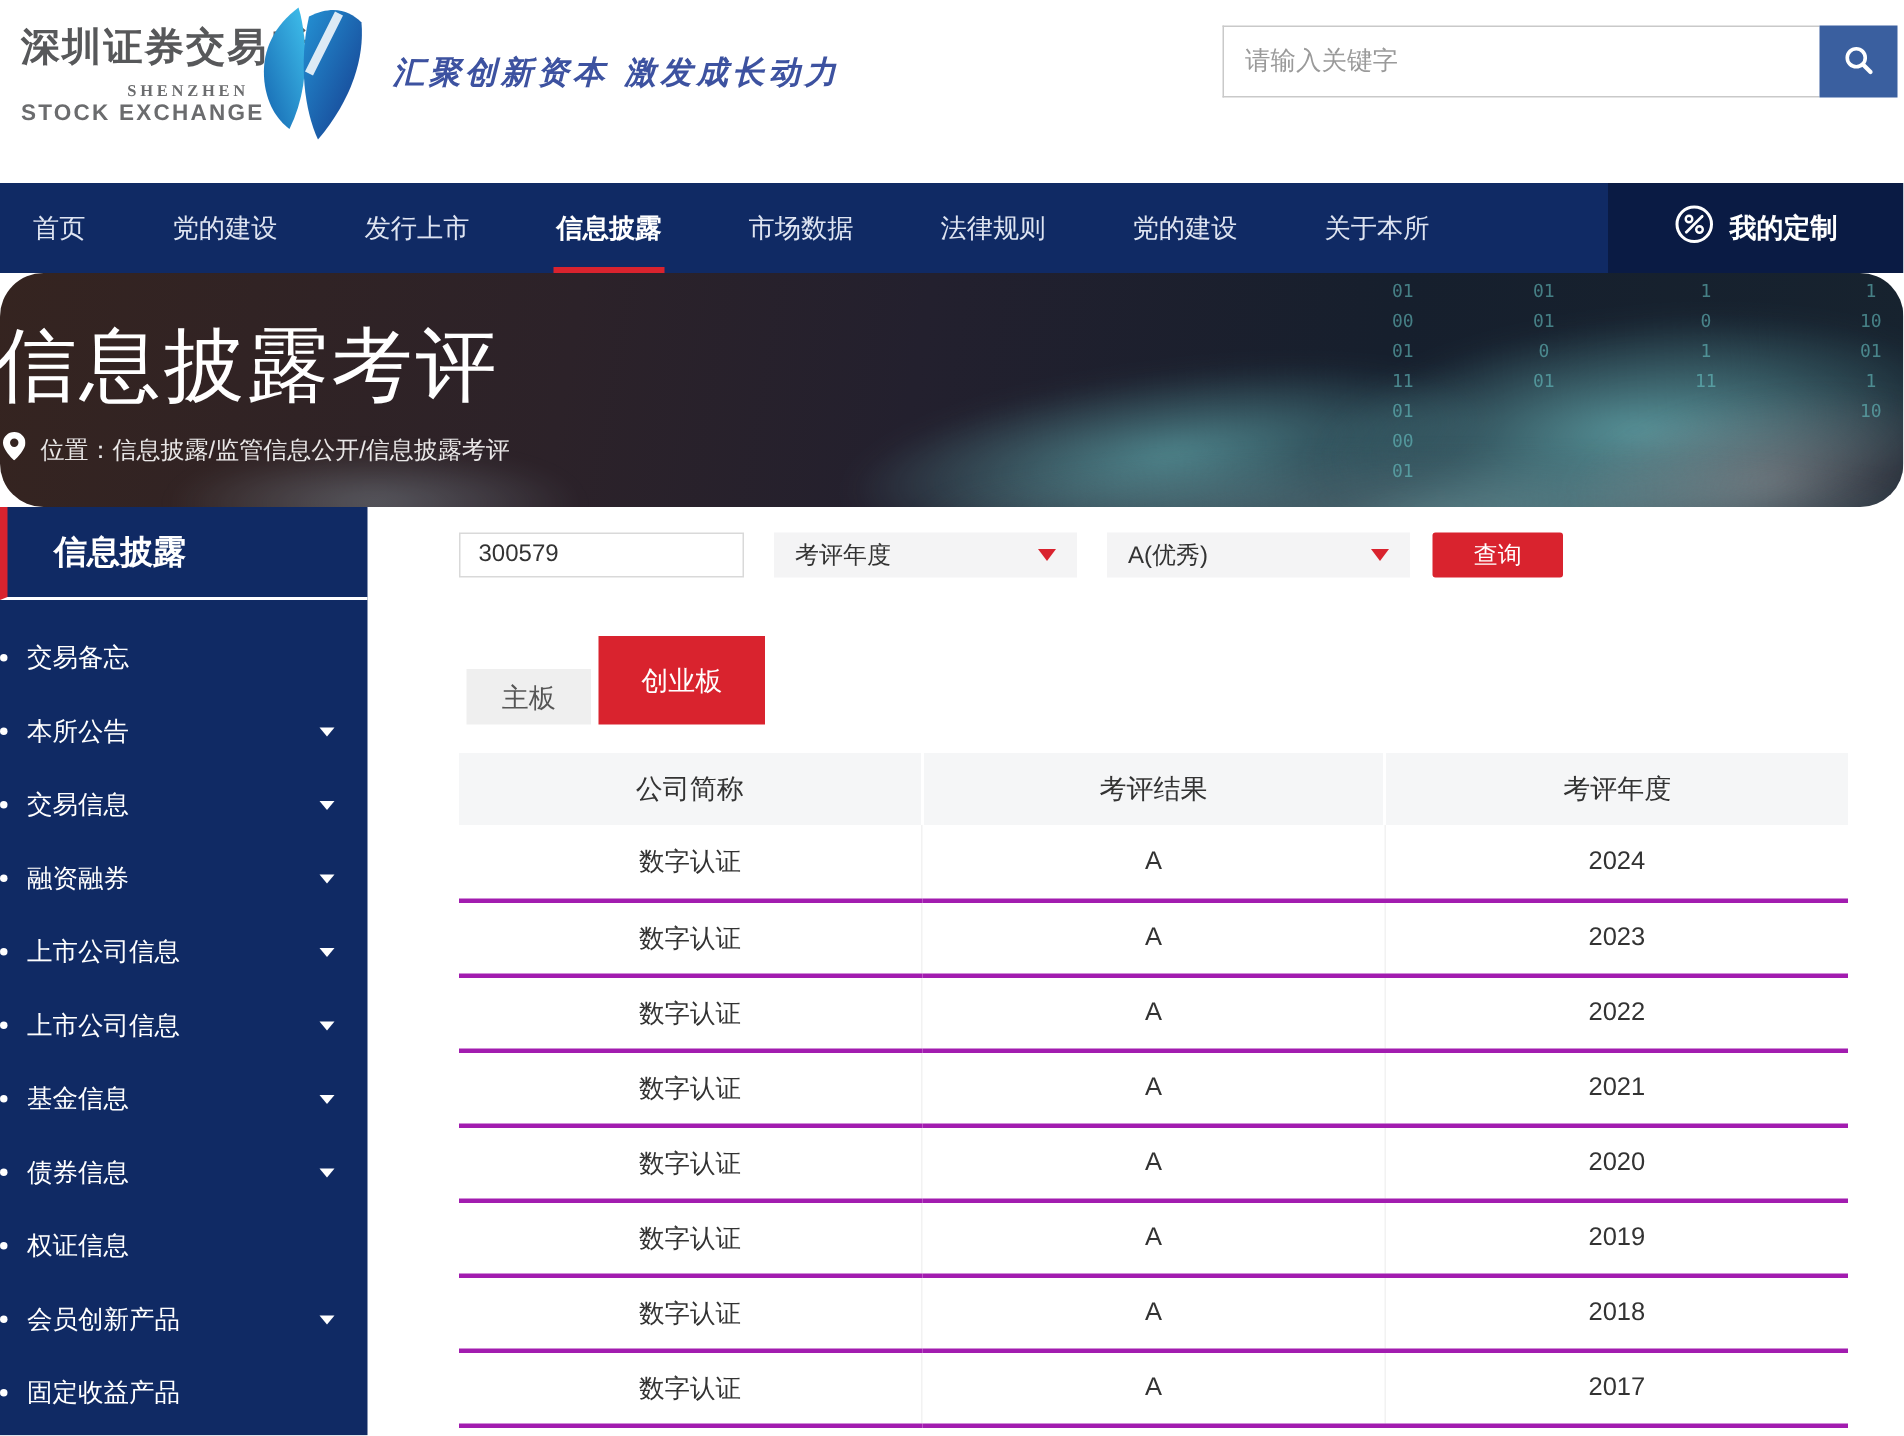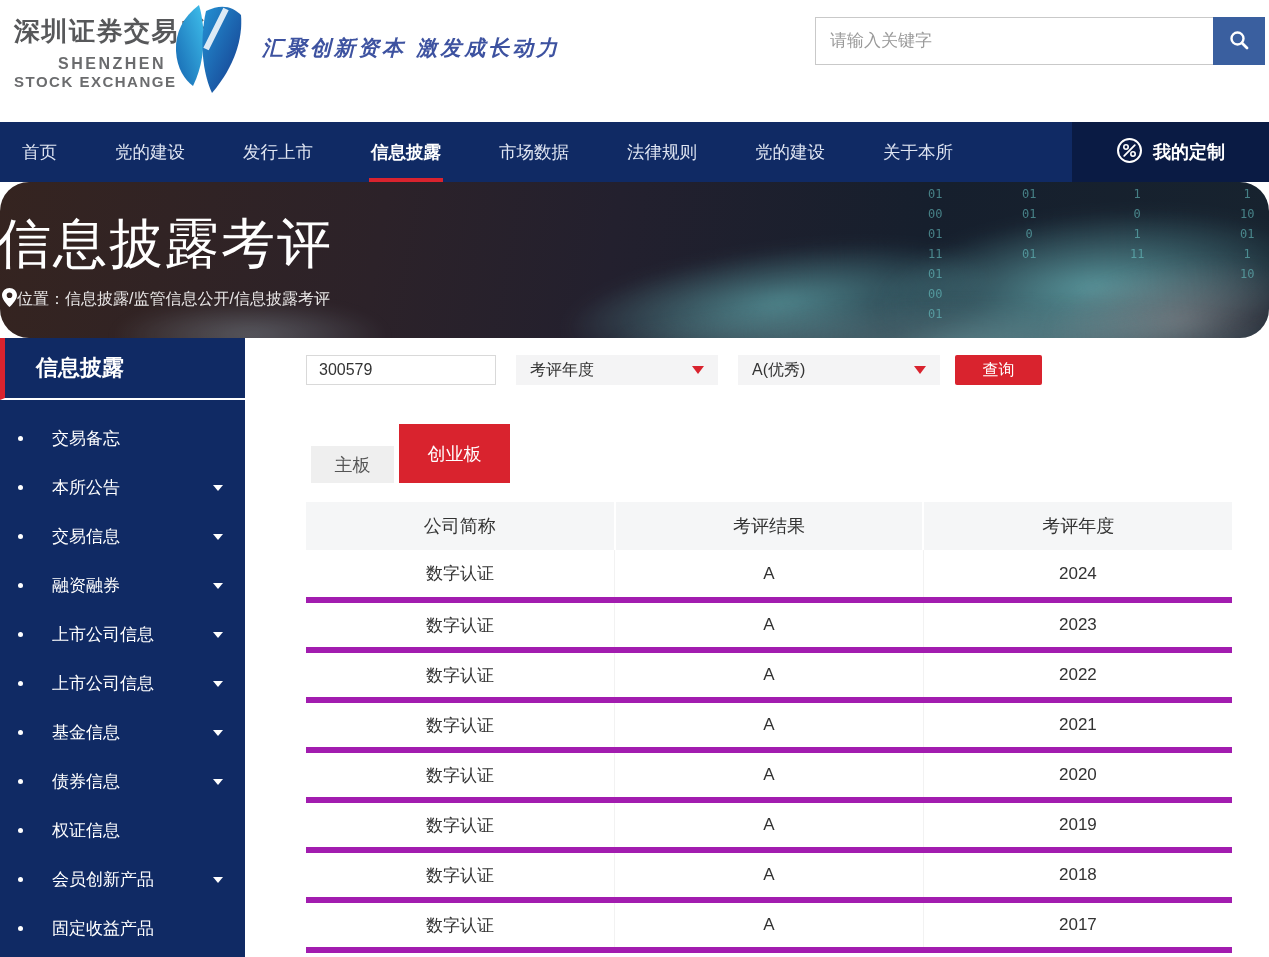--- a/index.html
+++ b/index.html
@@ -4,21 +4,21 @@
 <style>
   * { margin:0; padding:0; box-sizing:border-box; }
   html,body { background:#fff; }
   body { font-family:"Liberation Sans", sans-serif; }
   .page { position:relative; width:1269px; height:957px; overflow:hidden; background:#fff; }
 
   
   .top-header { position:absolute; left:0; top:0; width:1269px; height:122px; background:#fff; }
   .logo-block { position:absolute; left:14px; top:14px; width:152px; cursor:pointer; }
   .logo-cn { font-size:26px; color:#57585a; font-weight:600; letter-spacing:1.5px; white-space:nowrap; }
-  .logo-en1 { margin-top:6px; text-align:right; font-size:16px; color:#6b6c6e; letter-spacing:2.5px; font-weight:600; }
+  .logo-en1 { margin-top:6px; text-align:right; font-size:11px; color:#6b6c6e; letter-spacing:2.5px; font-weight:600;font-family:Liberation Serif, serif; }
   .logo-en2 { font-size:15px; color:#6b6c6e; letter-spacing:1.5px; font-weight:600; white-space:nowrap; }
   .logo-mark { position:absolute; left:170px; top:2px; }
   .slogan { position:absolute; left:262px; top:34px; font-family:"DejaVu Serif", serif; font-style:italic; font-weight:bold; font-size:21px; color:#3d52a0; letter-spacing:3px; white-space:nowrap; }
   .search-box { position:absolute; left:815px; top:17px; width:450px; height:48px; display:flex; }
   .search-input { flex:1; height:48px; border:1px solid #c9c9c9; border-right:none; padding:0 14px; font-size:17px; color:#333; outline:none; font-family:"Liberation Sans", sans-serif; }
   .search-input::placeholder { color:#9a9a9a; }
   .search-btn { width:52px; height:48px; background:#3a5f9f; border:none; cursor:pointer; display:flex; align-items:center; justify-content:center; }
 
   
   .main-nav { position:absolute; left:0; top:122px; width:1269px; height:60px; background:#102a64; display:flex; align-items:stretch; }
@@ -33,45 +33,45 @@
   .banner { position:absolute; left:0; top:182px; width:1269px; height:156px; overflow:hidden;
     background:linear-gradient(100deg,#352420 0%, #2c2229 30%, #23202e 48%, #161f2d 72%, #17232f 100%);border-radius:29px; }
   .wave { position:absolute; border-radius:50%; filter:blur(7px); pointer-events:none; }
   .wave1 { left:560px; top:66px; width:440px; height:110px; transform:rotate(-7deg); background:radial-gradient(ellipse at center, rgba(130,235,235,.50), rgba(130,235,235,0) 70%); }
   .wave2 { left:870px; top:30px; width:440px; height:150px; transform:rotate(-6deg); background:radial-gradient(ellipse at center, rgba(140,240,240,.55), rgba(140,240,240,0) 70%); }
   .wave3 { left:1040px; top:78px; width:280px; height:120px; transform:rotate(-8deg); background:radial-gradient(ellipse at center, rgba(235,195,195,.32), rgba(235,195,195,0) 70%); }
   .wave4 { left:110px; top:118px; width:280px; height:70px; background:radial-gradient(ellipse at center, rgba(190,220,235,.30), rgba(190,220,235,0) 70%); }
   .wave5 { left:600px; top:118px; width:720px; height:90px; background:radial-gradient(ellipse at center, rgba(170,235,235,.40), rgba(170,235,235,0) 70%); }
   .bin-col { position:absolute; top:2px; font-family:"DejaVu Sans Mono", monospace; font-size:12px; line-height:20px; color:rgba(110,205,205,.55); text-align:center; white-space:pre-line; }
   .banner-title { position:absolute; left:-3px; top:26px; font-size:54px; color:#fff; font-weight:500; letter-spacing:2px; }
-  .banner-crumb { position:absolute; left:2px; top:106px; display:flex; align-items:center; color:#e9e7e7; font-size:16px; cursor:pointer; }
+  .banner-crumb { position:absolute; left:2px; top:106px; display:flex; align-items:center; gap:10px; color:#e9e7e7; font-size:16px; cursor:pointer; }
 
   
   .sidebar { position:absolute; left:0; top:338px; width:245px; height:619px; background:#102a64; }
   .sidebar-header { height:62px; border-left:5px solid #d9232e; border-bottom:2px solid #ffffff; display:flex; align-items:center; padding-left:31px; font-size:22px; font-weight:bold; color:#fff; cursor:pointer; }
   .side-items { margin-top:14px; }
-  .side-item { position:relative; height:49px; display:flex; align-items:center; padding-left:18px; color:#fff; font-size:17px; cursor:pointer;gap:16px; }
+  .side-item { position:relative; height:49px; display:flex; align-items:center; color:#fff; font-size:17px; cursor:pointer; }
   .side-bullet { width:5px; height:5px; border-radius:50%; background:#fff; margin-right:13px; flex:0 0 auto; }
   .side-chevron { position:absolute; right:22px; width:0; height:0; border-left:5px solid transparent; border-right:5px solid transparent; border-top:6px solid #fff; }
 
   
   .main { position:absolute; left:268px; top:340px; width:1001px; height:617px; background:#fff;text-decoration:underline; }
   .filter-row { position:absolute; left:38px; top:15px; height:30px; display:flex; align-items:center; }
   .code-input { width:190px; height:30px; border:1px solid #d9d9d9; padding:0 12px; font-size:16px; color:#333; outline:none; font-family:"Liberation Sans", sans-serif; }
   .select { width:202px; height:30px; background:#f4f4f5; display:flex; align-items:center; justify-content:space-between; padding:0 14px; font-size:16px; color:#333; margin-left:20px; cursor:pointer; }
   .select-arrow { width:0; height:0; border-left:6px solid transparent; border-right:6px solid transparent; border-top:8px solid #d9232e; }
   .query-btn { margin-left:15px; width:87px; height:30px; background:#d9232e; color:#fff; border:none; font-size:16px; border-radius:2px; cursor:pointer; font-family:"Liberation Sans", sans-serif; }
   .tabs { position:absolute; left:43px; top:84px; display:flex; align-items:flex-end; }
   .tab { display:flex; align-items:center; justify-content:center; cursor:pointer; }
   .tab.inactive { width:83px; height:37px; background:#efefef; color:#555; font-size:18px; margin-right:5px; }
   .tab.active { width:111px; height:59px; background:#d9232e; color:#fff; font-size:18px; }
   .results-table { position:absolute; left:38px; top:162px; width:926px; border-collapse:collapse; table-layout:fixed; }
   .results-table th { height:48px; background:#f5f6f7; font-size:18px; color:#333; font-weight:normal; border-left:2px solid #fff; }
   .results-table th:first-child { border-left:none; }
-  .results-table td { height:50px; text-align:center; font-size:17px; color:#333; border-bottom:6px solid #a21caf; border-left:1px solid #f2f2f2; }
+  .results-table td { height:50px; text-align:center; font-size:17px; color:#333; border-bottom:3px solid #a21caf; border-left:1px solid #f2f2f2; }
   .results-table td:first-child { border-left:none; }
 </style>
 </head>
 <body>
 
 <div class="page">
 
   <div class="top-header">
     <div class="logo-block">
       <div class="logo-cn">深圳证券交易所</div>

